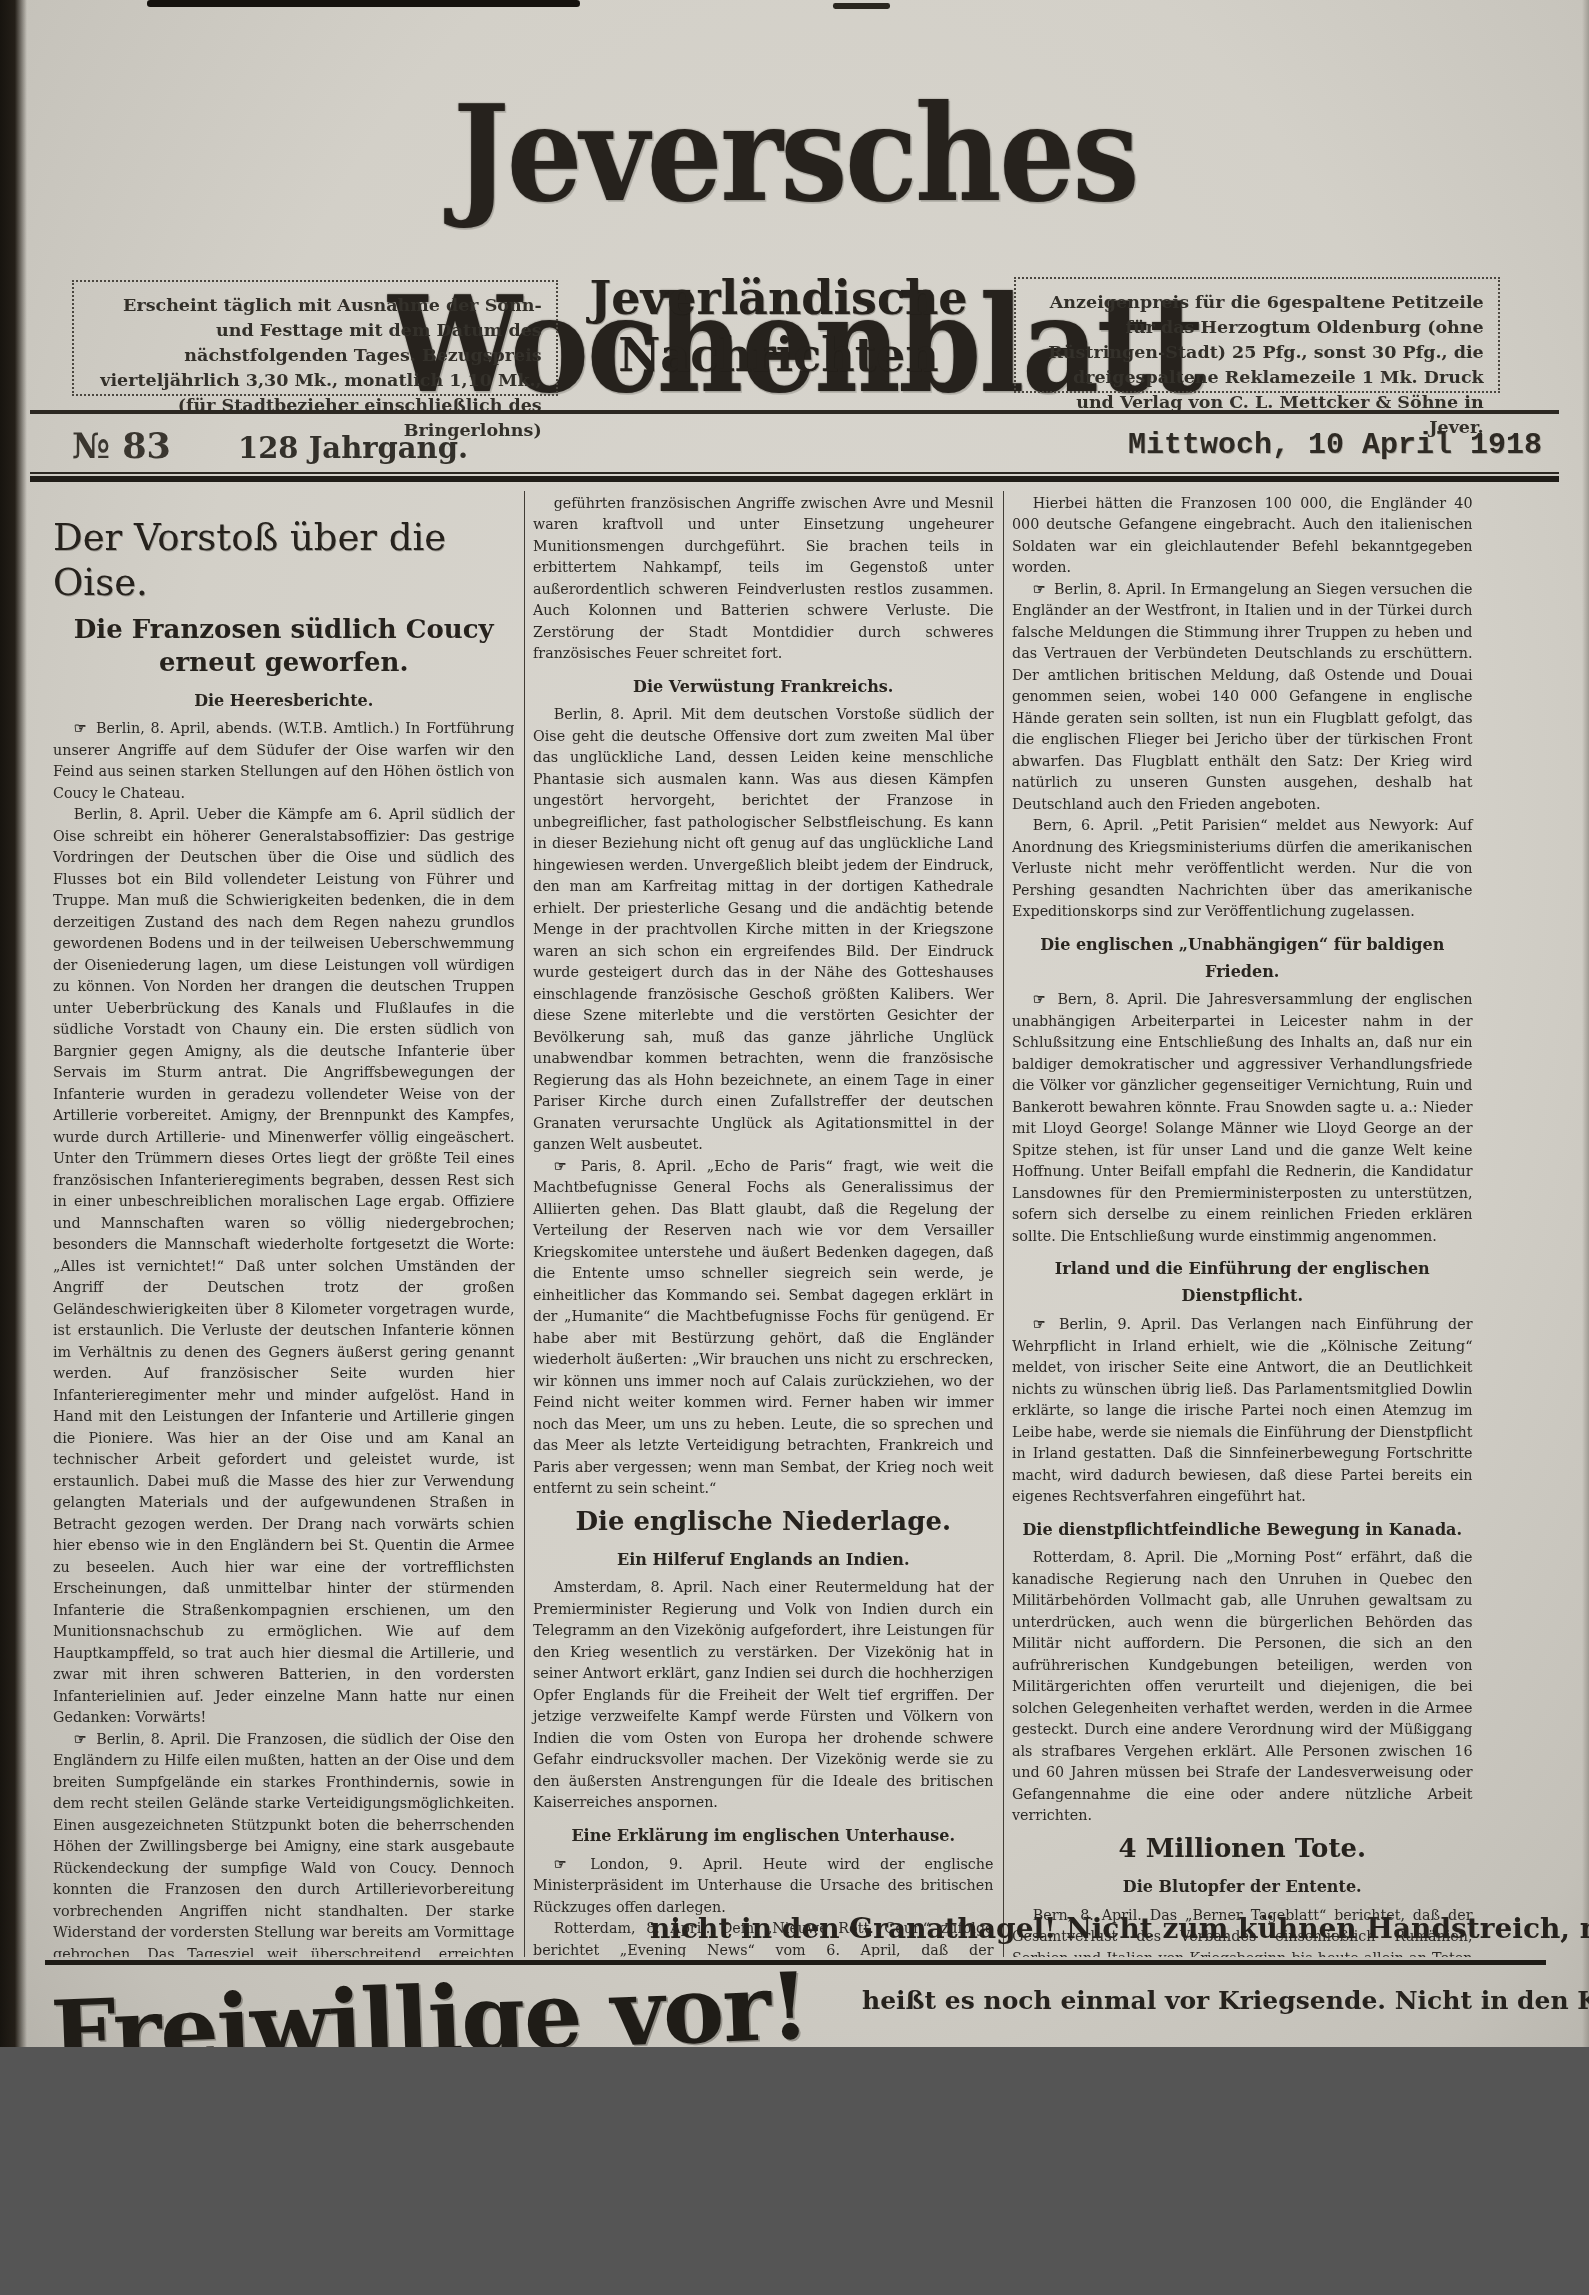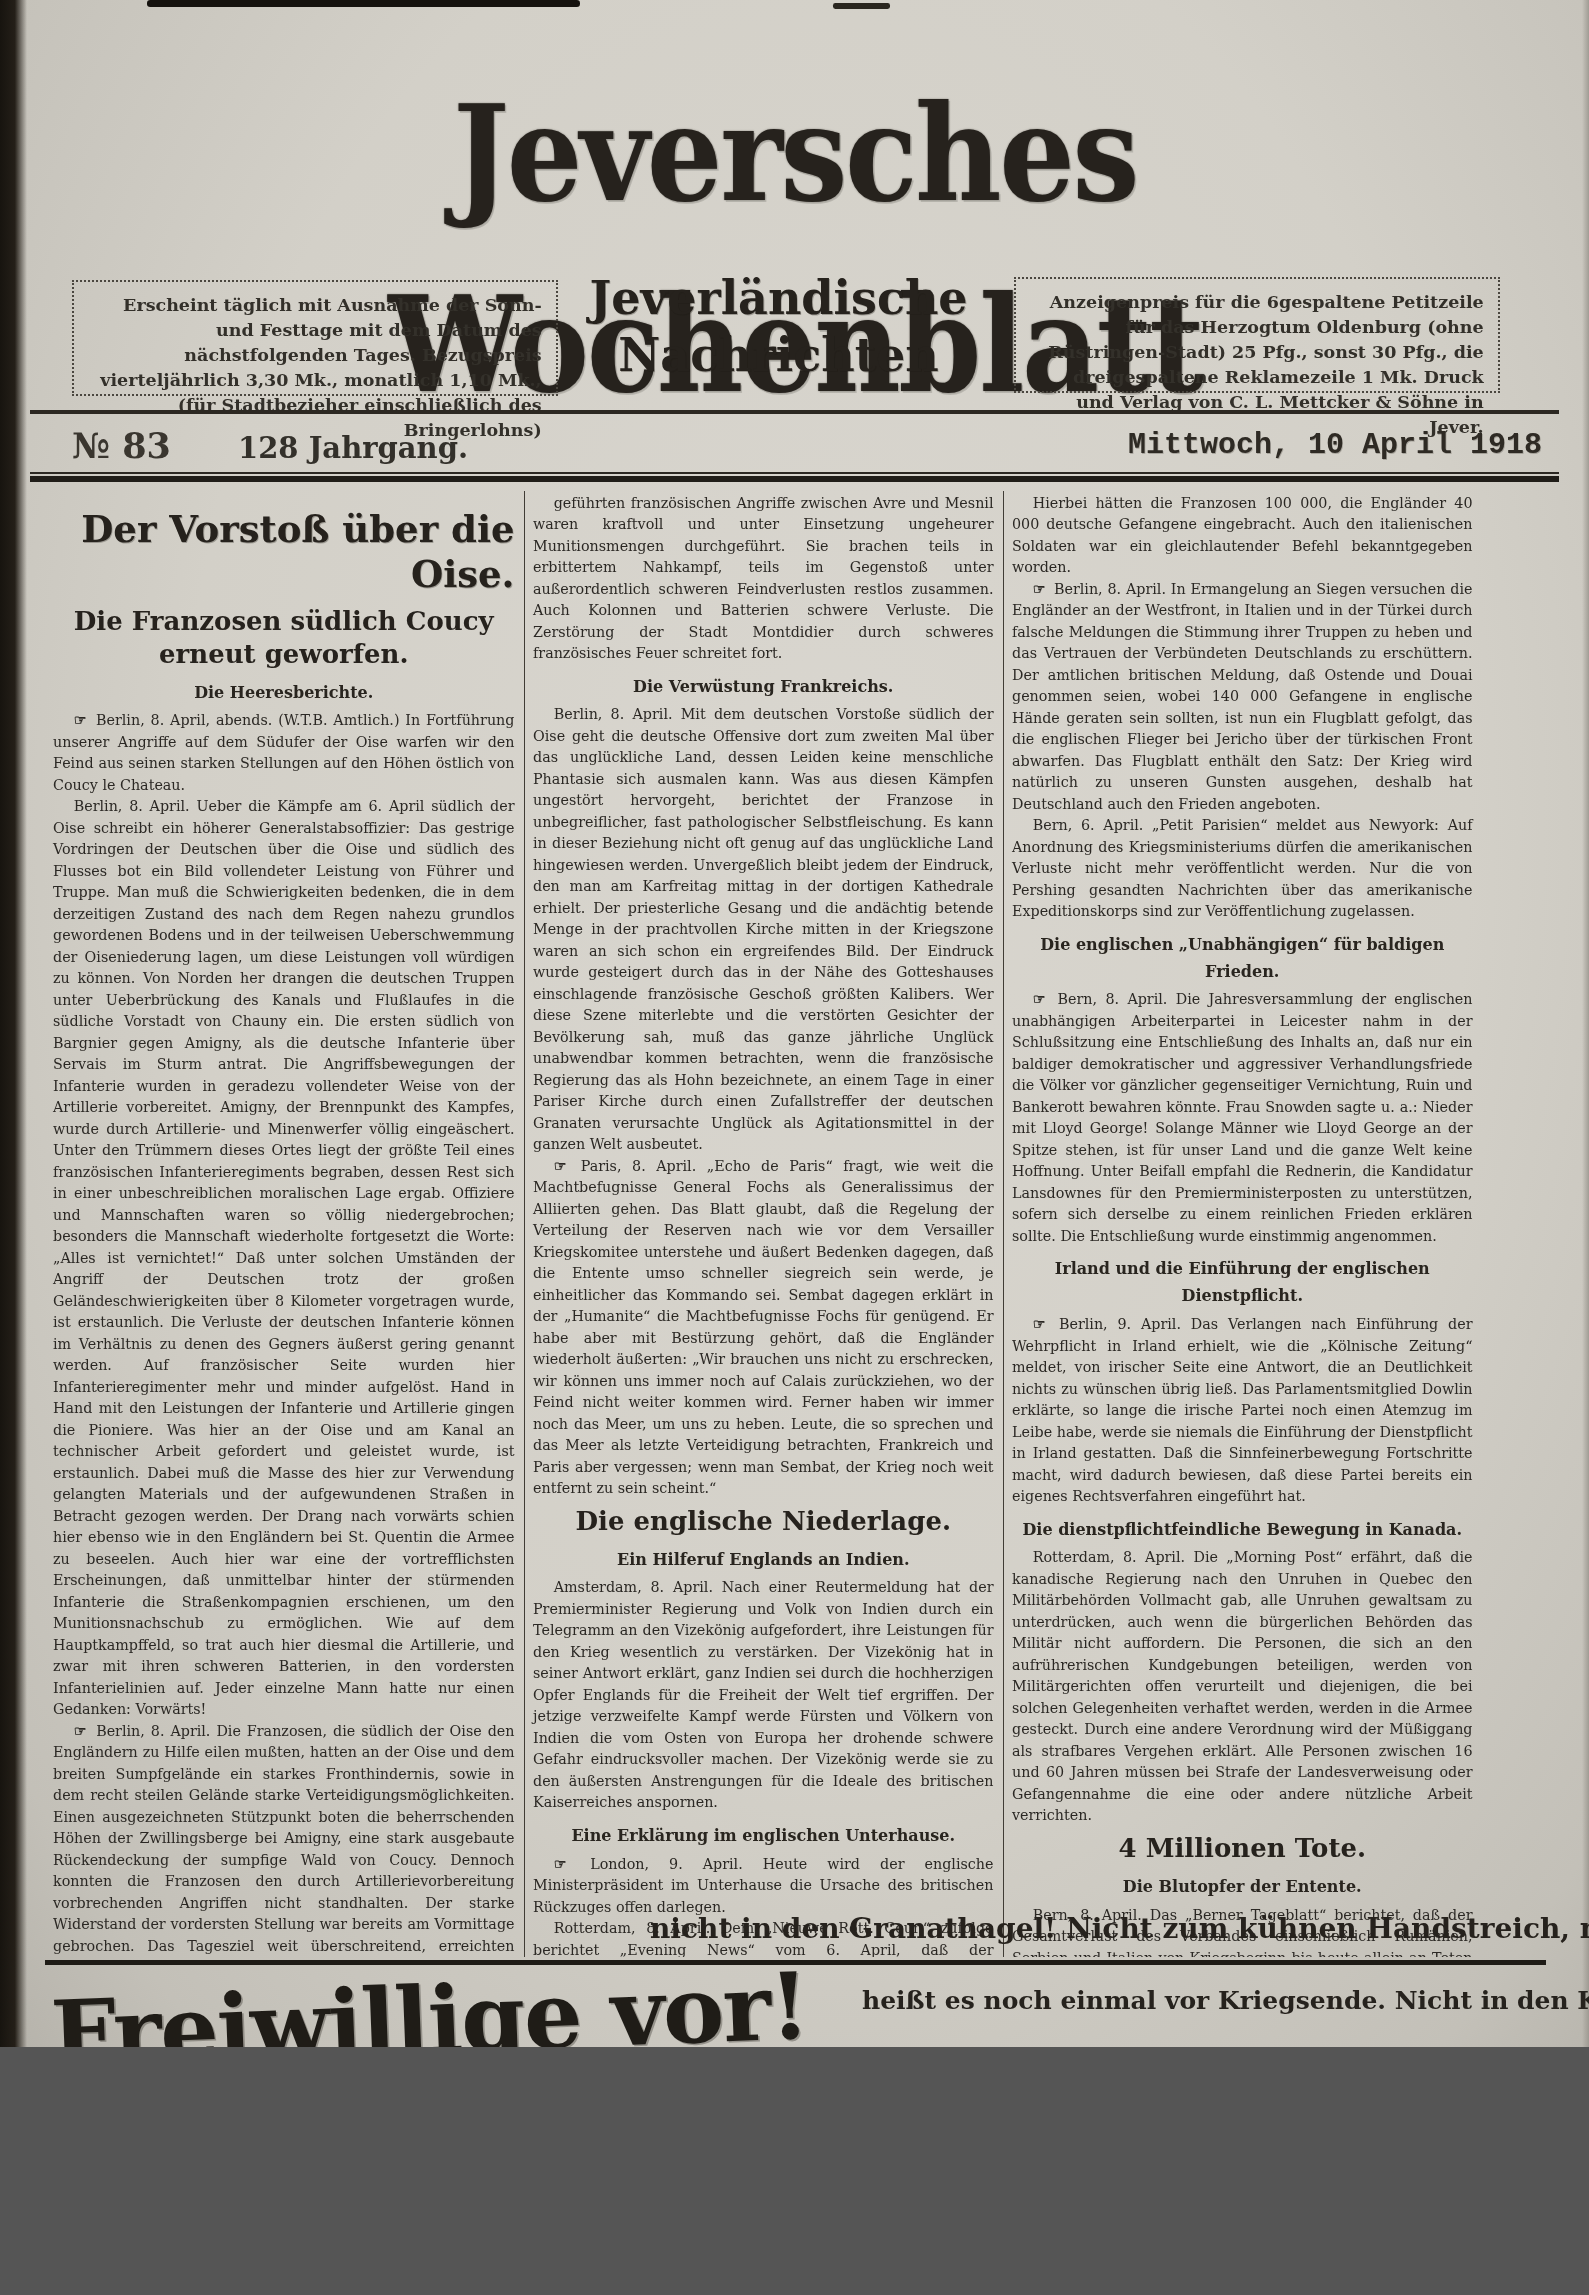--- a/index.html
+++ b/index.html
@@ -25,21 +25,21 @@
   .rule1{position:absolute;left:30px;top:410px;width:1529px;height:4px;background:#2c2822;}
   .dateline{position:absolute;left:30px;top:420px;width:1529px;height:49px;}
   .issue-no{position:absolute;left:22px;top:4.8px;font-size:35px;font-weight:bold;color:#3a362f;margin-left:20px;}
   .volume{position:absolute;left:208px;top:11px;font-size:29px;font-weight:bold;color:#33302a;}
   .issue-date{position:absolute;right:17px;top:8px;font-size:30px;font-weight:bold;color:#2e2a24;text-shadow:0.8px 0.8px 0 rgba(30,26,20,.25);font-family:Liberation Mono, monospace;}
   .rule2{position:absolute;left:30px;top:472px;width:1529px;height:10.3px;border-top:2.4px solid #2c2822;border-bottom:6.4px solid #201d18;box-sizing:border-box;}
   
   .columns{position:absolute;left:45px;top:491px;width:1501px;height:1466px;display:flex;overflow:hidden;}
   .col{width:479px;box-sizing:border-box;padding:1.6px 9.5px 0 8px;overflow:hidden;}
   .col + .col{border-left:1.6px solid #403c35;}
-  .blk-h1{font-size:37px;font-weight:bold;text-align:right;line-height:45px;margin:14px 0 8px;color:#26221d;text-shadow:0.8px 0.8px 0 rgba(30,26,20,.3);}
+  .blk-h1{font-size:37px;font-weight:normal;text-align:left;line-height:45px;margin:22px 0 8px;color:#26221d;text-shadow:0.8px 0.8px 0 rgba(30,26,20,.3);}
   .blk-h2{font-size:26px;font-weight:bold;text-align:center;line-height:33px;margin:4.8px 0 6.4px;color:#26221d;}
   .blk-h3{font-size:16px;font-weight:bold;text-align:center;line-height:27px;margin:8px 0 4.8px;color:#29251f;}
   .col p{font-size:14.3px;line-height:21.5px;text-align:justify;text-indent:20.7px;margin:0;}
   .col p b{font-weight:normal;}
   .hand{font-weight:bold;letter-spacing:1.6px;}
   .rule3{position:absolute;left:45px;top:1960px;width:1501px;height:4.8px;background:#1e1b16;}
   
   .ad-headline{position:absolute;left:49px;top:1981px;width:811px;font-size:92px;font-weight:bold;
                letter-spacing:-1.6px;color:#1f1c17;transform:rotate(-2.2deg);transform-origin:left top;
                text-shadow:1.6px 1.6px 0 rgba(25,22,17,.3);white-space:nowrap;}

